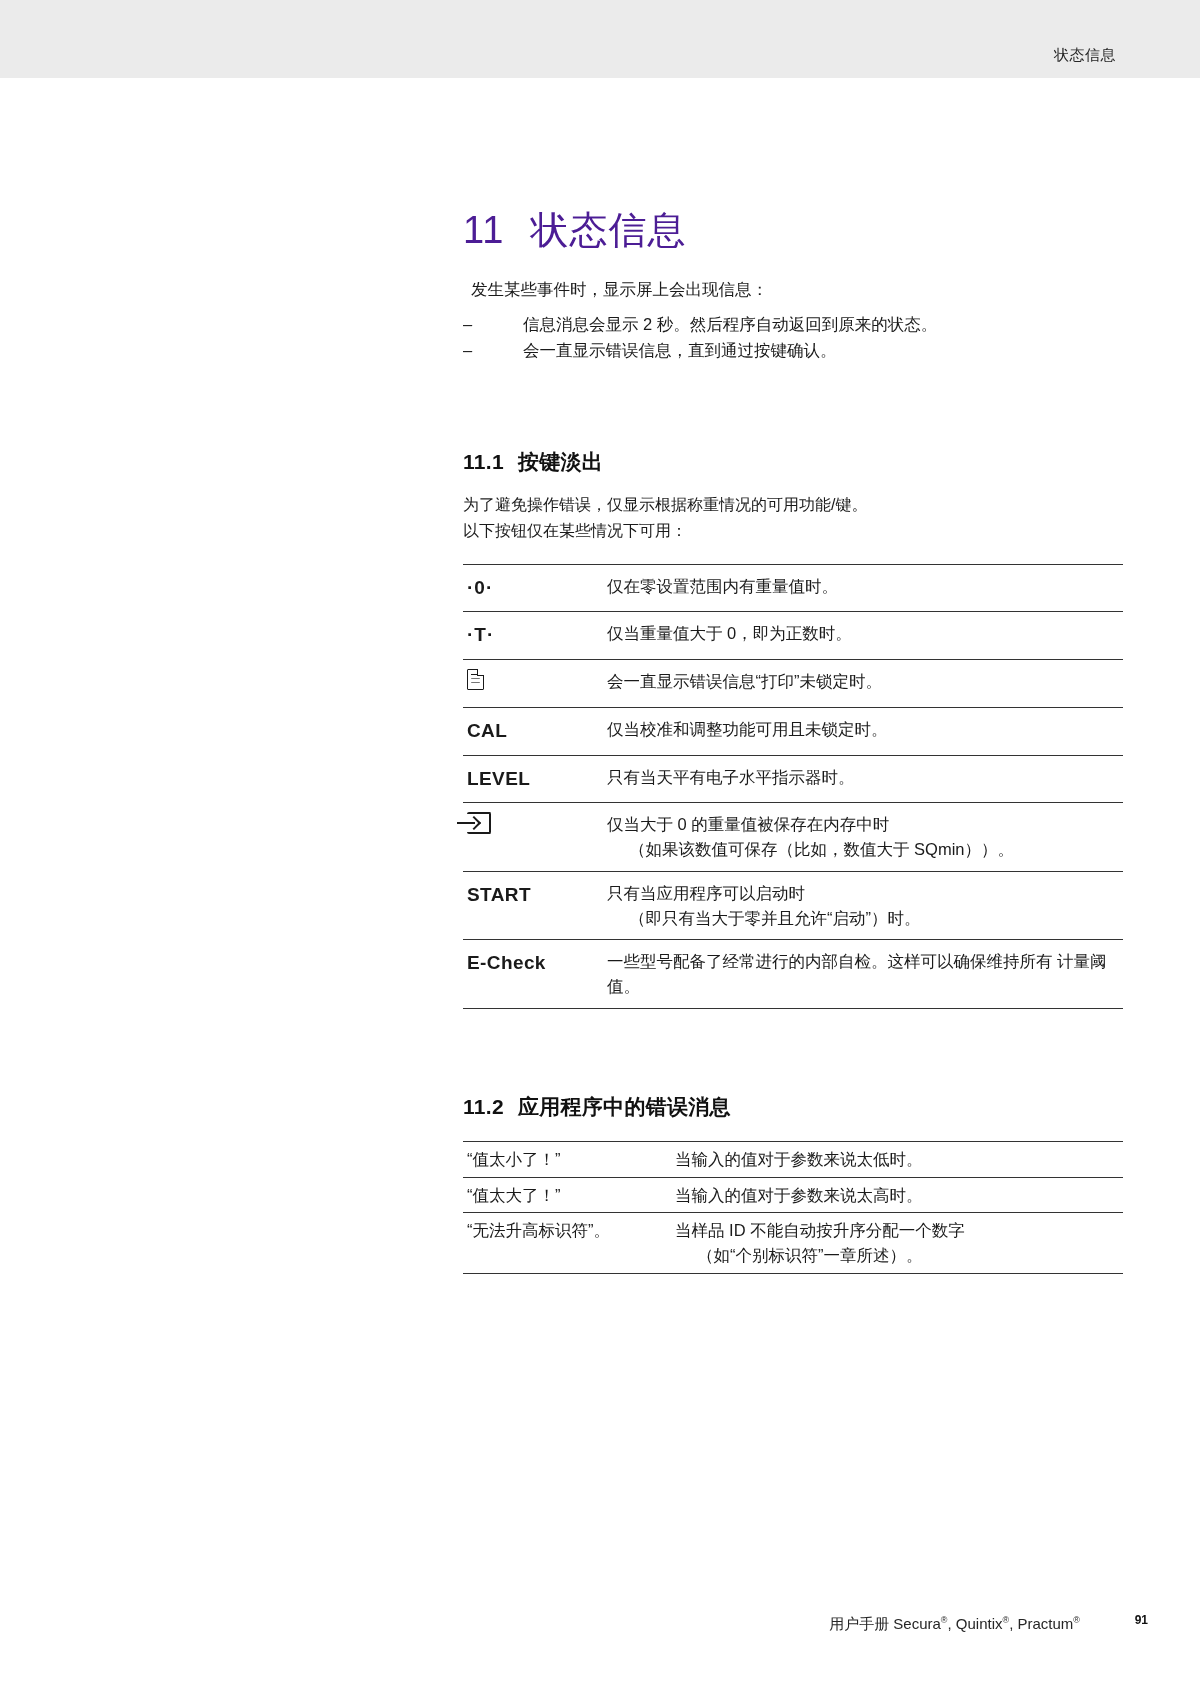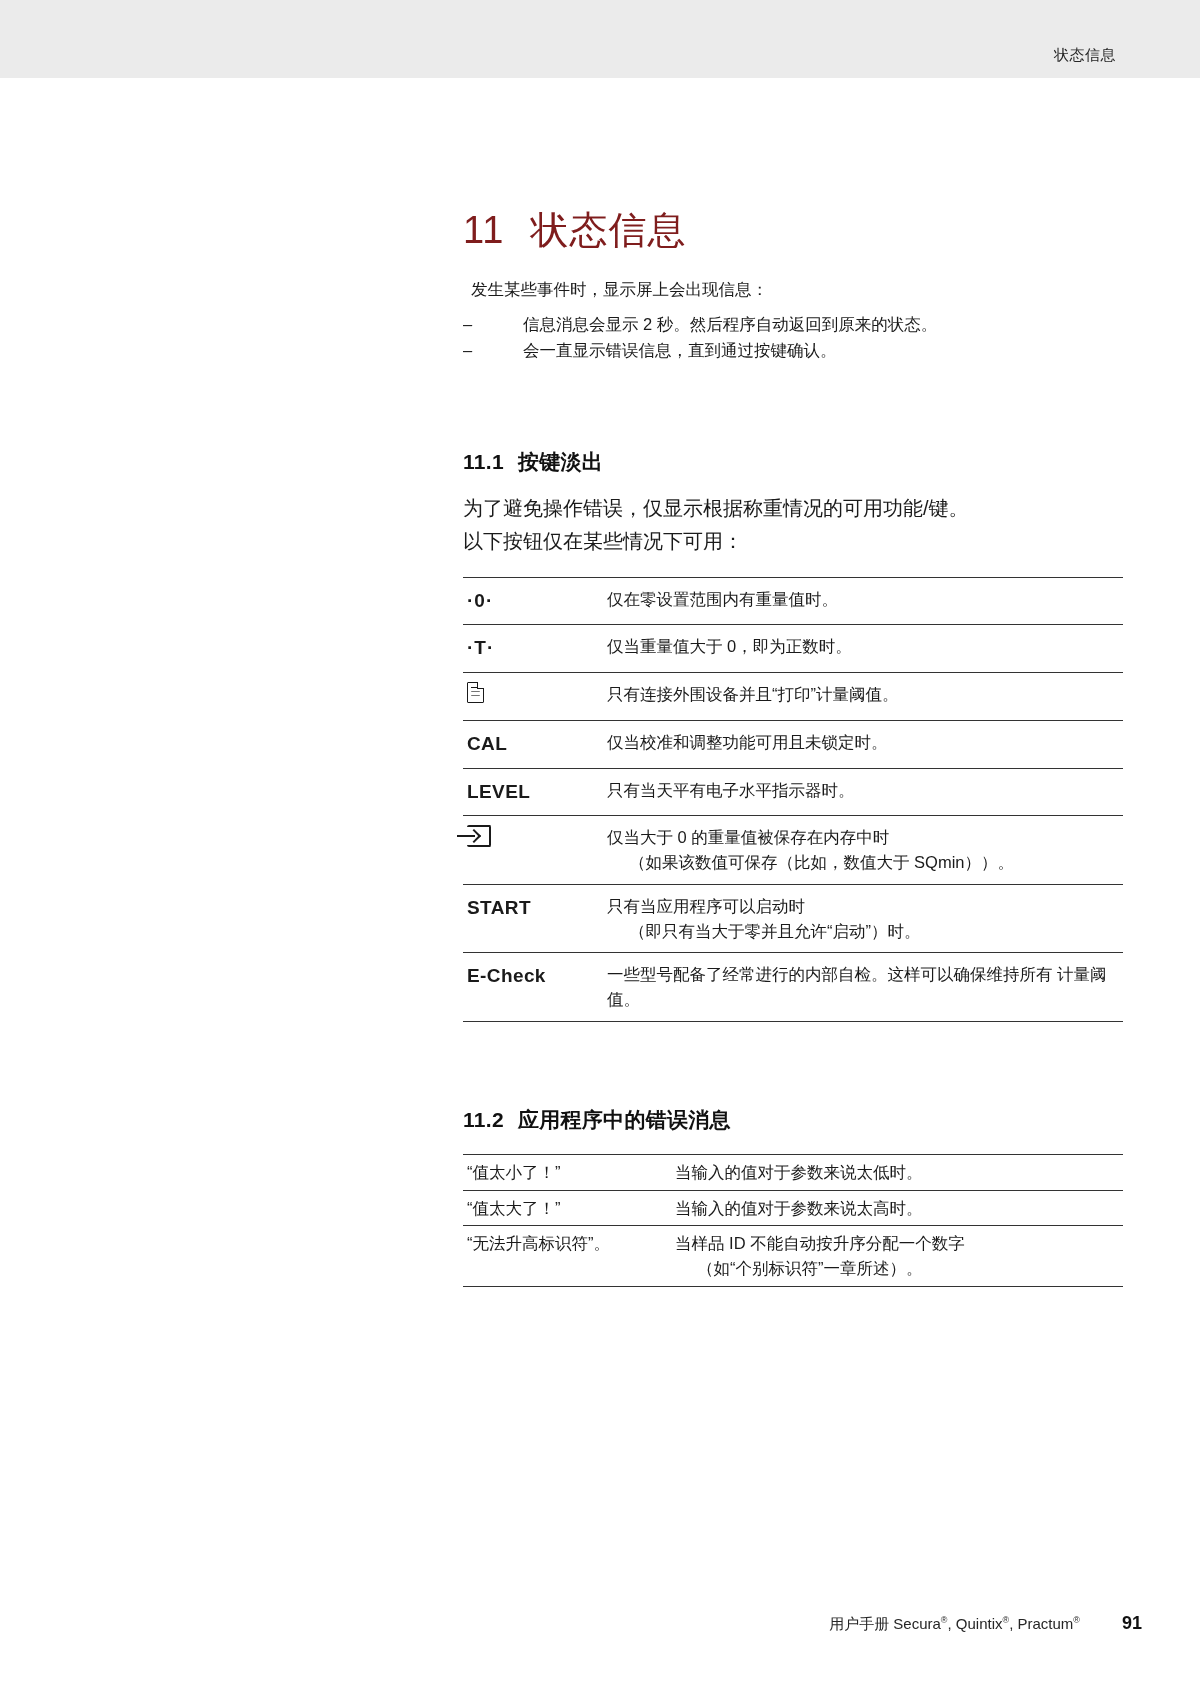--- a/index.html
+++ b/index.html
@@ -40,21 +40,21 @@
     left: 463px;
     top: 205px;
     width: 660px;
   }
 
   h1.chapter-title {
     font-size: 38px;
     font-weight: 400;
     margin: 0 0 20px 0;
     letter-spacing: 1px;
-    color: #7f1d1d;
+    color: #4c1d95;
   }
   h1.chapter-title .num {
     display: inline-block;
     margin-right: 26px;
   }
 
   p.intro {
     font-size: 16.5px;
     line-height: 1.62;
     margin: 8px;
@@ -85,21 +85,21 @@
     color: #111;
     letter-spacing: 0.3px;
   }
   h2.section-title .snum {
     display: inline-block;
     margin-right: 14px;
     margin-top: 48px;
   }
 
   p.section-text {
-    font-size: 20px;
+    font-size: 16px;
     line-height: 1.62;
     margin: 0;
     color: #1a1a1a;
   }
 
   
   table.doc-table {
     width: 100%;
     border-collapse: collapse;
     margin-top: 20px;
@@ -220,23 +220,23 @@
     top: 4px;
     font-size: 15px;
     color: #262626;
   }
   .footer-text sup {
     font-size: 9px;
     vertical-align: super;
   }
   .page-number {
     position: absolute;
-    right: 58px;
+    right: 52px;
     top: 2px;
-    font-size: 18px;
+    font-size: 12px;
     font-weight: bold;
     color: #111;
   }
 </style>
 </head>
 <body>
 
 <div class="page-header">
   <div class="header-title">状态信息</div>
 </div>
@@ -283,21 +283,21 @@
         </td>
         <td class="desc">
           <span>仅当重量值大于 0，即为正数时。</span>
         </td>
       </tr>
       <tr>
         <td>
           <span class="glyph-print"></span>
         </td>
         <td class="desc">
-          <span>只有连接外围设备并且“打印”计量阈值。</span>
+          <span>会一直显示错误信息“打印”未锁定时。</span>
         </td>
       </tr>
       <tr>
         <td>
           <span>CAL</span>
         </td>
         <td class="desc">
           <span>仅当校准和调整功能可用且未锁定时。</span>
         </td>
       </tr>

